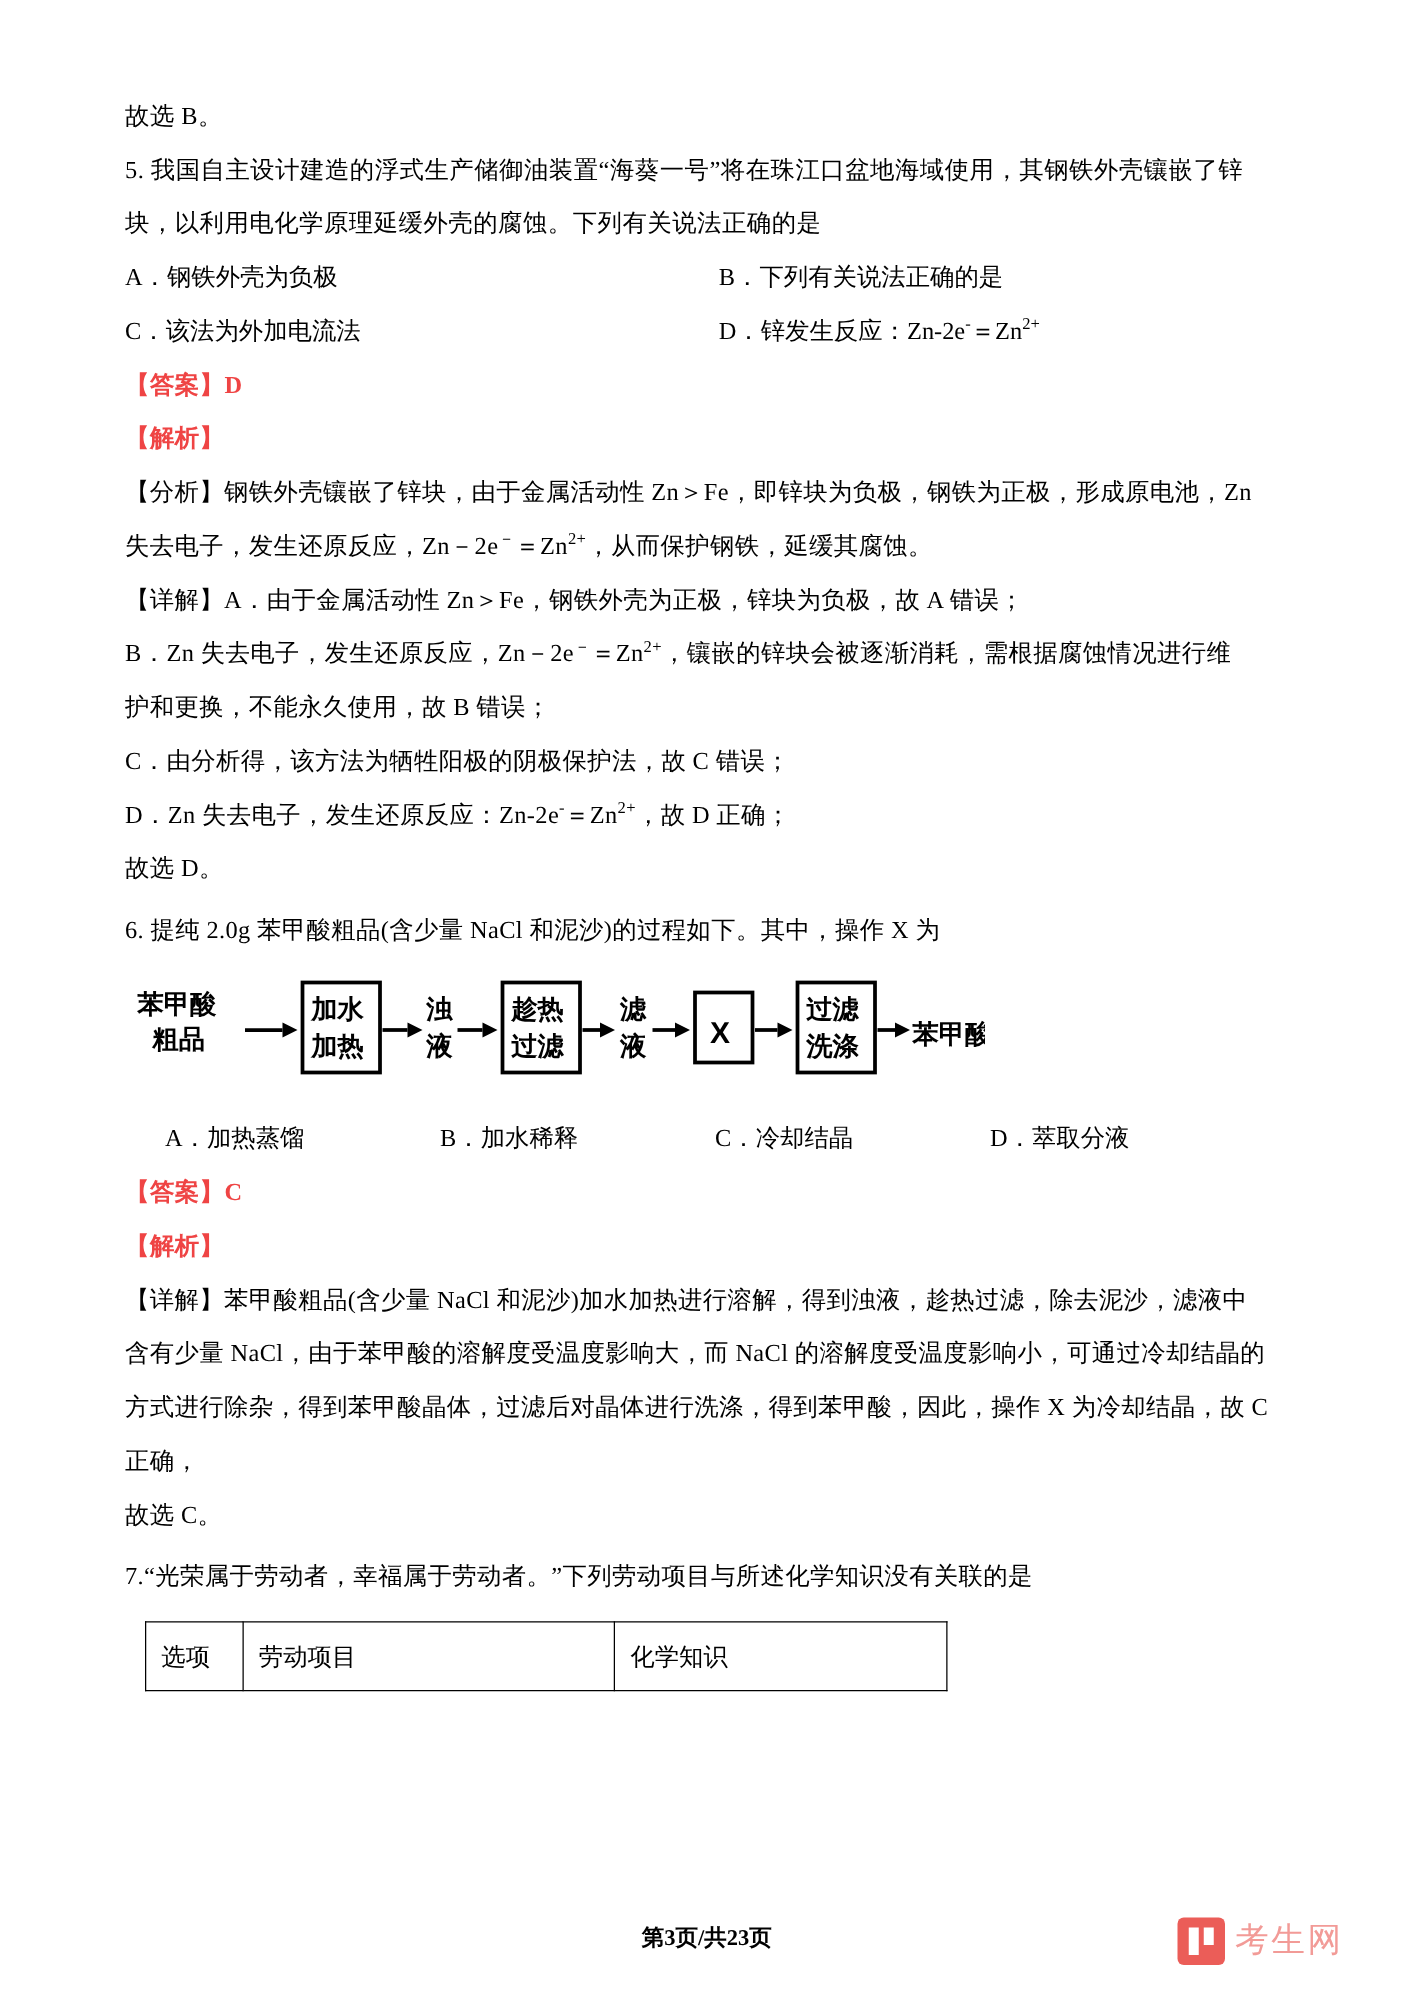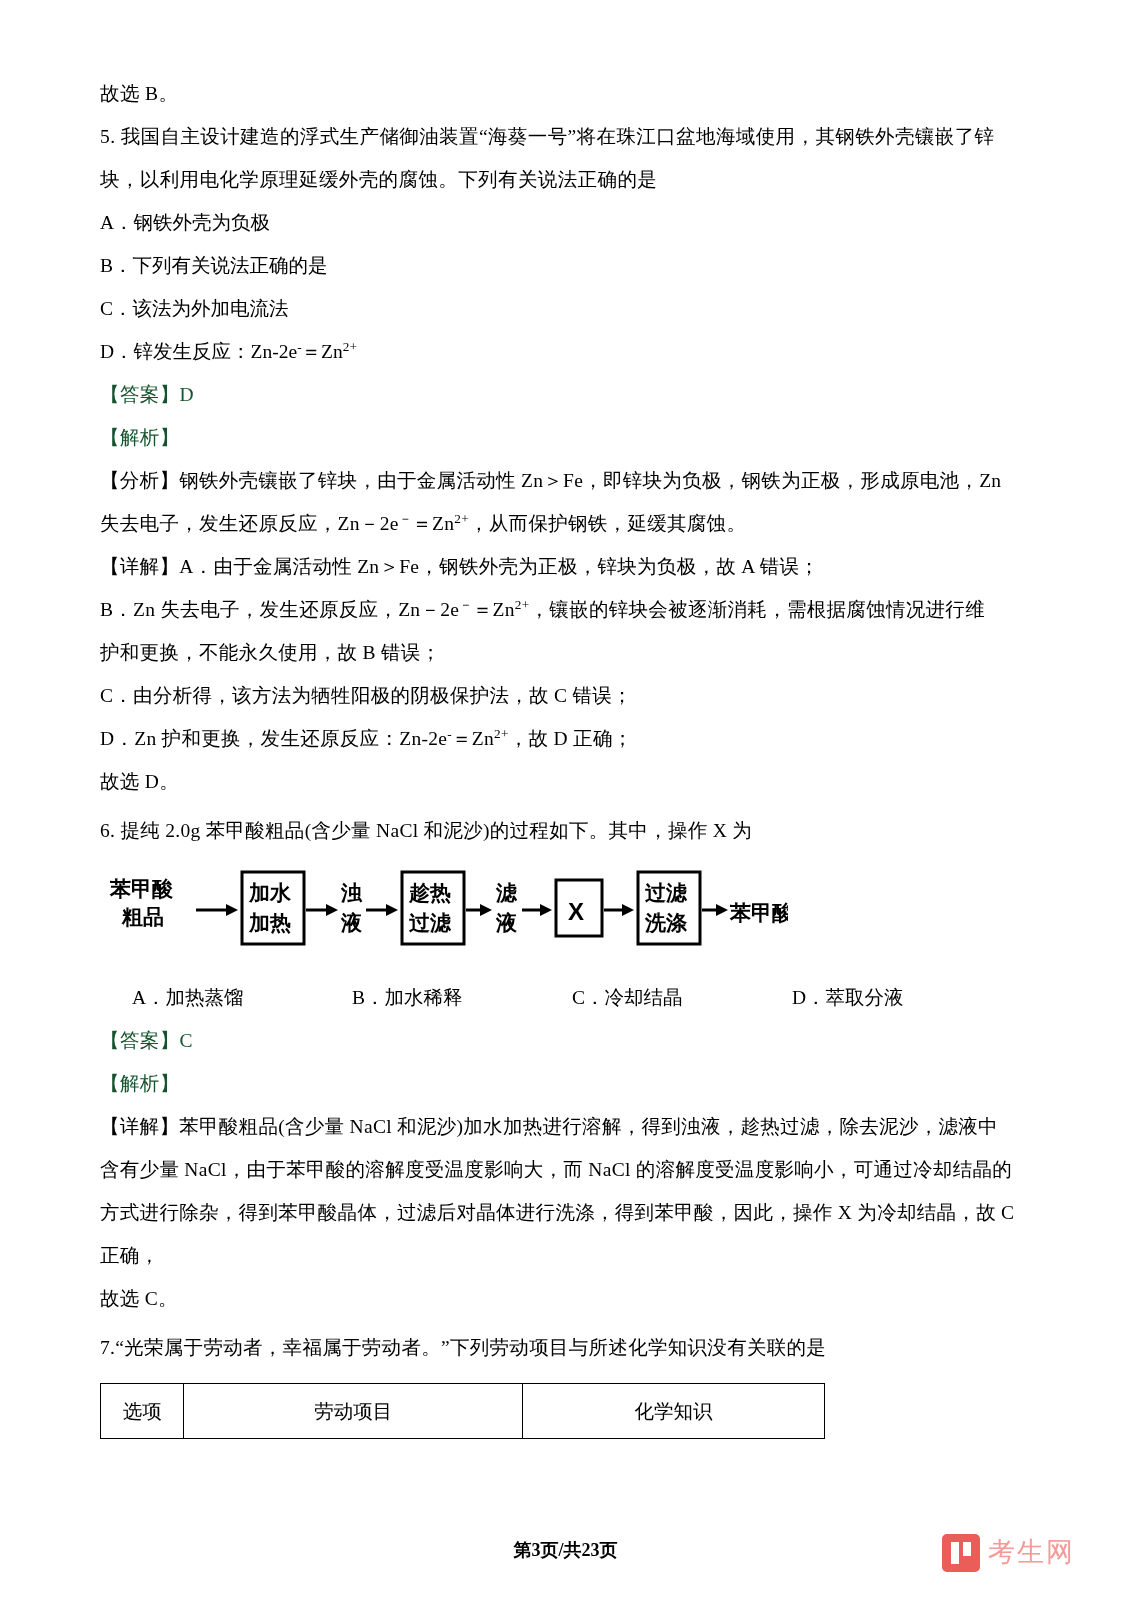--- a/index.html
+++ b/index.html
@@ -23,27 +23,27 @@
     box-sizing: border-box;
     padding: 72px 100px 20px 100px;
   }
   .line {
     font-size: 19.5px;
     line-height: 43px;
     letter-spacing: 0.4px;
     white-space: pre-wrap;
   }
   .blue {
-    color: #14532d;
+    color: #ef4444;
+    font-weight: bold;
   }
   .opt-row {
     display: flex;
     line-height: 43px;
     font-size: 19.5px;
-    flex-direction: column;
   }
   .opt-2col-a { width: 475px; }
   .para {
     font-size: 19.5px;
     line-height: 43px;
     letter-spacing: 0.3px;
     text-align: justify;
   }
   sup { font-size: 0.68em; vertical-align: super; line-height: 0; }
   .mathit { font-style: normal; }
@@ -56,23 +56,22 @@
   .four-opt {
     display: flex;
     font-size: 19.5px;
     line-height: 43px;
     margin-left: 32px;
   }
   .four-opt > div { width: 220px; }
   table.qtable {
     border-collapse: collapse;
     margin-top: 14px;
-    margin-left: 0;
-    width: 725px;
-    text-align: center;
+    margin-left: 16px;
+    width: 642px;
   }
   table.qtable td {
     border: 1px solid #000;
     height: 46px;
     font-size: 19.5px;
     padding: 4px 12px;
     vertical-align: middle;
   }
   .col-1 { width: 62px; }
   .col-2 { width: 340px; }
@@ -157,21 +156,21 @@
   <div class="para">【详解】A．由于金属活动性 Zn＞Fe，钢铁外壳为正极，锌块为负极，故 A 错误；</div>
 
   <div class="para">
     <span>B．Zn 失去电子，发生还原反应，</span><span>Zn－2e</span><sup>－</sup><span>＝Zn</span><sup>2+</sup><span>，镶嵌的锌块会被逐渐消耗，需根据腐蚀情况进行维</span>
   </div>
   <div class="para">护和更换，不能永久使用，故 B 错误；</div>
 
   <div class="para">C．由分析得，该方法为牺牲阳极的阴极保护法，故 C 错误；</div>
 
   <div class="para">
-    <span>D．Zn 护和更换，发生还原反应：</span><span>Zn-2e</span><sup>-</sup><span>＝Zn</span><sup>2+</sup><span>，故 D 正确；</span>
+    <span>D．Zn 失去电子，发生还原反应：</span><span>Zn-2e</span><sup>-</sup><span>＝Zn</span><sup>2+</sup><span>，故 D 正确；</span>
   </div>
 
   <div class="para">故选 D。</div>
 
   <div class="spacer-sm"></div>
 
   <div class="para">6. 提纯 2.0g 苯甲酸粗品(含少量 NaCl 和泥沙)的过程如下。其中，操作 X 为</div>
 
   <div class="flow">
     <svg width="680" height="100" viewBox="0 0 680 100" xmlns="http://www.w3.org/2000/svg">

